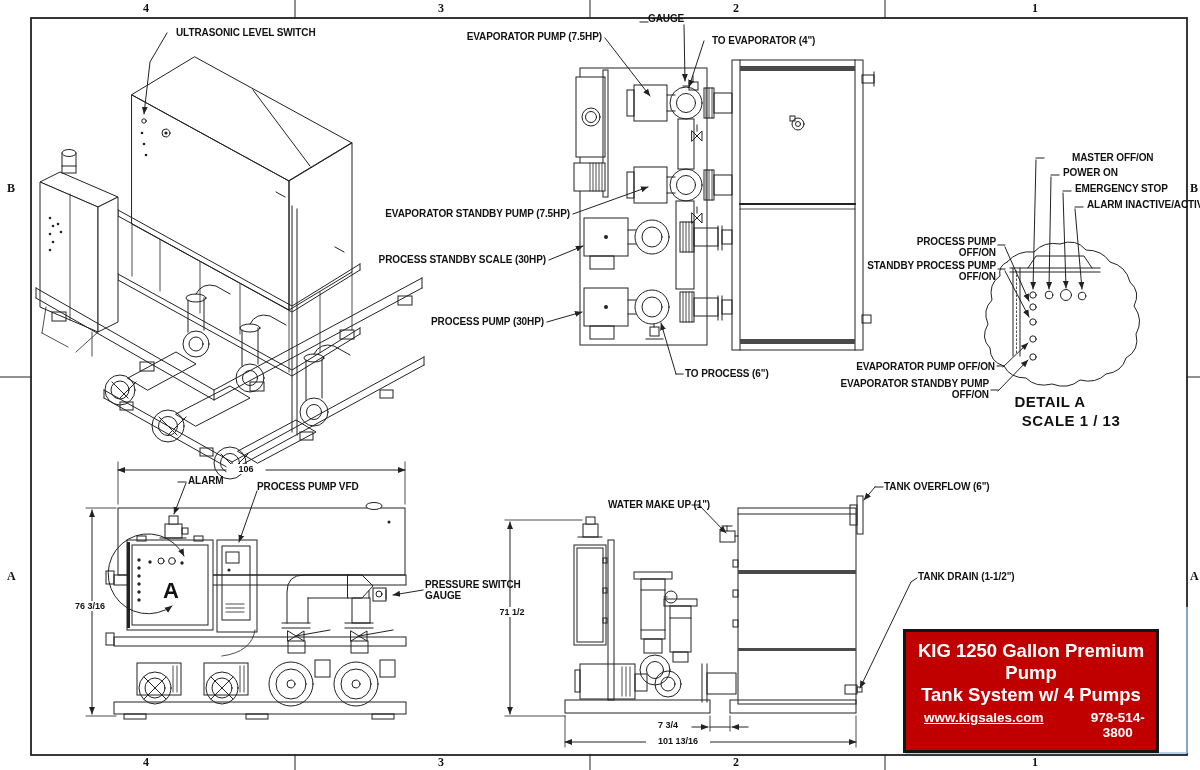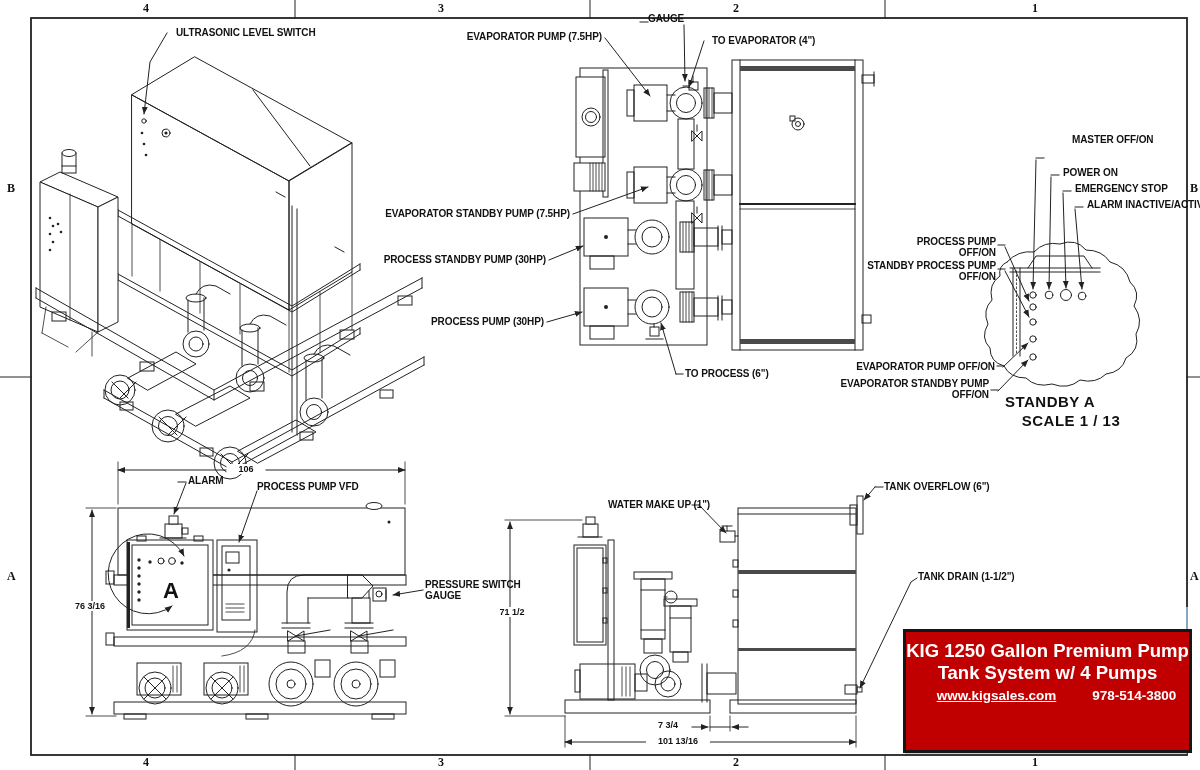--- a/index.html
+++ b/index.html
@@ -16,21 +16,21 @@
   .lbl{position:absolute;font-weight:bold;font-size:10px;line-height:10.5px;
        letter-spacing:-.1px;white-space:nowrap;color:#111;}
   .r{transform:translateX(-100%);text-align:right;}
   .c{transform:translateX(-50%);text-align:center;}
   .dim{position:absolute;font-weight:bold;font-size:9px;background:#fff;
        padding:0 12px;white-space:nowrap;color:#111;}
   .big{font-size:15px;font-weight:bold;letter-spacing:.5px;}
   .zone{position:absolute;font-family:"Liberation Serif",serif;font-weight:bold;
         font-size:12px;color:#111;}
   .markerA{position:absolute;font-size:22px;font-weight:bold;color:#111;}
-  #titleblock{position:absolute;left:903px;top:629px;width:289px;height:124px;
+  #titleblock{position:absolute;left:903px;top:629px;width:256px;height:124px;
       box-sizing:border-box;border:3px solid #161616;background:#c00000;color:#fff;
       text-align:center;}
   #titleblock .t1{font-size:18.5px;font-weight:bold;line-height:22px;margin-top:8px;}
   #titleblock .co{font-size:15.5px;font-weight:bold;margin-top:10px;}
   #titleblock .row{display:flex;justify-content:center;gap:36px;margin-top:4px;
       font-size:13.5px;font-weight:bold;}
   #titleblock .web{text-decoration:underline;margin-left:18px;}
 </style>
 </head>
 <body>
@@ -393,42 +393,42 @@
 <div class="zone" style="left:7px;top:569px;">A</div>
 <div class="zone" style="left:1190px;top:181px;">B</div>
 <div class="zone" style="left:1190px;top:569px;">A</div>
 
 <div class="lbl" style="left:176px;top:28px;">ULTRASONIC LEVEL SWITCH</div>
 
 <div class="lbl" style="left:648px;top:14px;">GAUGE</div>
 <div class="lbl r" style="left:602px;top:32px;">EVAPORATOR PUMP (7.5HP)</div>
 <div class="lbl" style="left:712px;top:36px;">TO EVAPORATOR (4")</div>
 <div class="lbl r" style="left:570px;top:209px;">EVAPORATOR STANDBY PUMP (7.5HP)</div>
-<div class="lbl r" style="left:546px;top:255px;">PROCESS STANDBY PUMP (30HP)</div>
+<div class="lbl r" style="left:546px;top:255px;">PROCESS STANDBY SCALE (30HP)</div>
 <div class="lbl r" style="left:544px;top:317px;">PROCESS PUMP (30HP)</div>
 <div class="lbl" style="left:685px;top:369px;">TO PROCESS (6")</div>
 
-<div class="lbl" style="left:1048px;top:135px;padding-left:24px;">MASTER OFF/ON</div>
+<div class="lbl" style="left:1048px;top:153px;padding-left:24px;">MASTER OFF/ON</div>
 <div class="lbl" style="left:1063px;top:168px;">POWER ON</div>
 <div class="lbl" style="left:1075px;top:184px;">EMERGENCY STOP</div>
 <div class="lbl" style="left:1087px;top:200px;">ALARM INACTIVE/ACTIVE</div>
 <div class="lbl r" style="left:996px;top:237px;">
   <span style="display:block;">PROCESS PUMP</span>
   <span style="display:block;">OFF/ON</span>
 </div>
 <div class="lbl r" style="left:996px;top:261px;">
   <span style="display:block;">STANDBY PROCESS PUMP</span>
   <span style="display:block;">OFF/ON</span>
 </div>
 <div class="lbl r" style="left:995px;top:362px;">EVAPORATOR PUMP OFF/ON</div>
 <div class="lbl r" style="left:989px;top:379px;text-align:right;">
   <span style="display:block;">EVAPORATOR STANDBY PUMP</span>
   <span style="display:block;">OFF/ON</span>
 </div>
-<div class="lbl big c" style="left:1050px;top:397px;">STANDBY  A</div>
+<div class="lbl big c" style="left:1050px;top:397px;">DETAIL  A</div>
 <div class="lbl big c" style="left:1051px;top:416px;margin-left:20px;">SCALE 1 / 13</div>
 
 <div class="lbl" style="left:188px;top:476px;">ALARM</div>
 <div class="lbl" style="left:257px;top:482px;">PROCESS PUMP VFD</div>
 <div class="lbl" style="left:425px;top:580px;">
   <span style="display:block;">PRESSURE SWITCH</span>
   <span style="display:block;">GAUGE</span>
 </div>
 <div class="markerA" style="left:163px;top:578px;">A</div>
 

